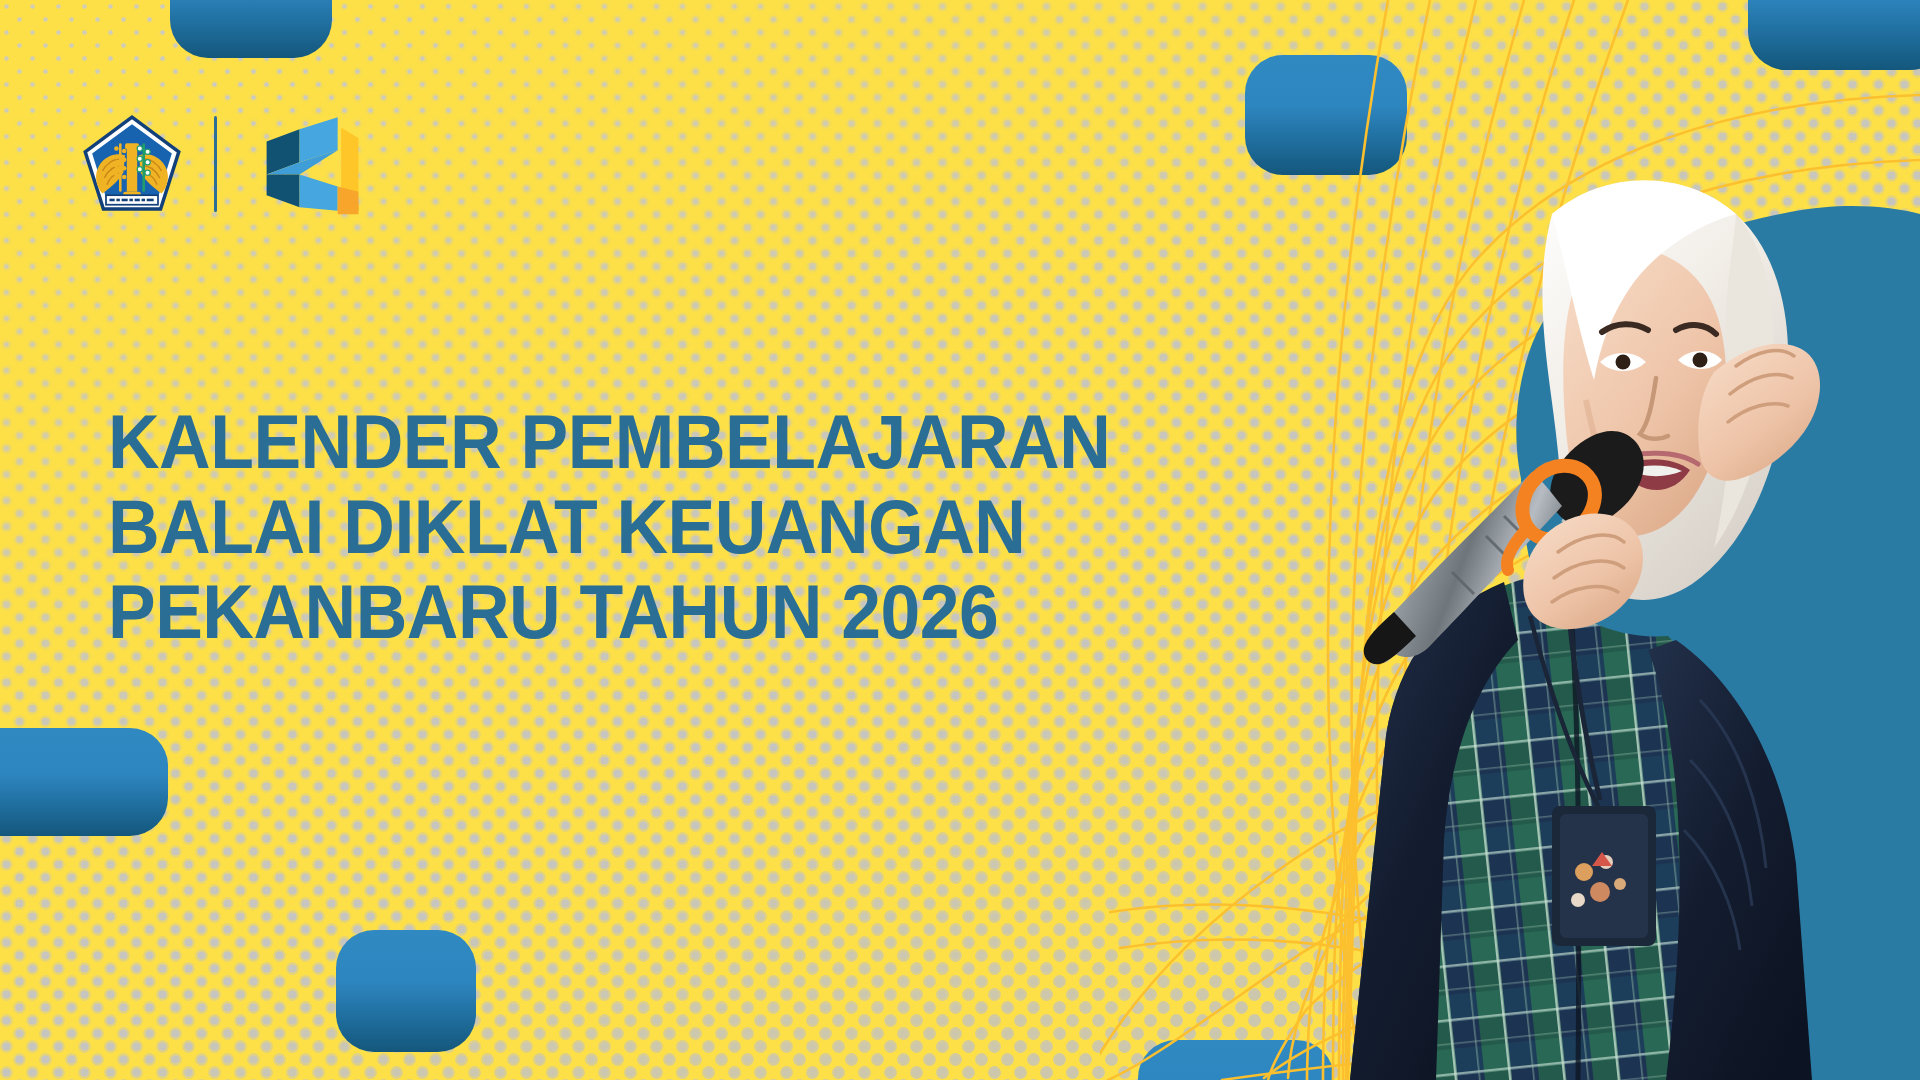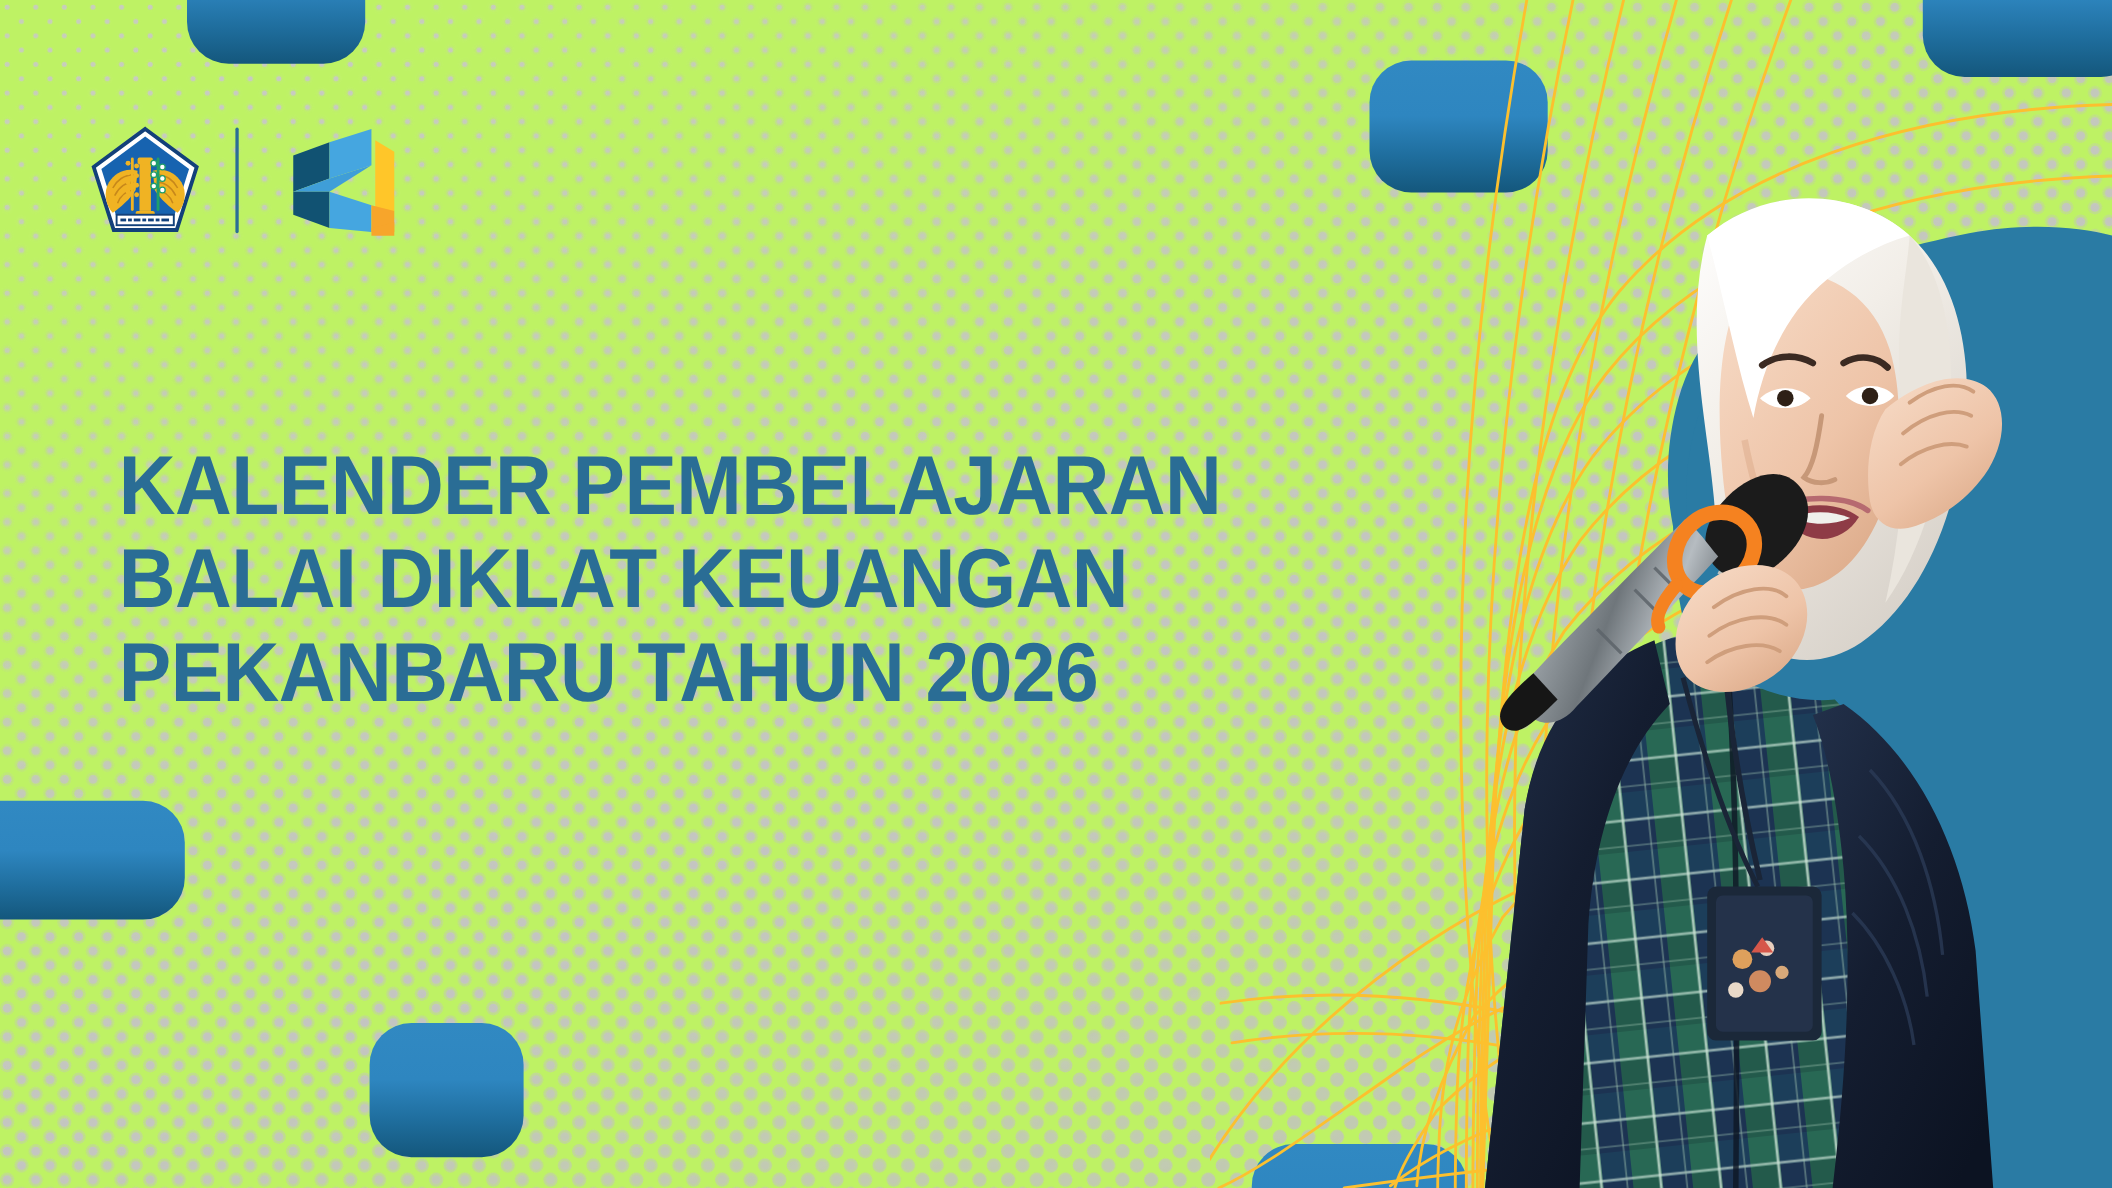--- a/index.html
+++ b/index.html
@@ -5,21 +5,21 @@
 <style>
   html,body{margin:0;padding:0;}
   body{
     width:1920px;height:1080px;overflow:hidden;
     background:#ffffff;
     font-family:"Liberation Sans","DejaVu Sans",sans-serif;
     position:relative;
   }
   #slide{
     position:absolute;inset:0;width:1920px;height:1080px;overflow:hidden;
-    background:#bef264;
+    background:#fde047;
   }
 
   
   .dots{position:absolute;inset:0;pointer-events:none;}
 
   
   .blob{
     position:absolute;
     background:linear-gradient(180deg,#3189c2 0%,#2e86c0 42%,#1f6e9e 72%,#14577c 100%);
     border-radius:38px;

